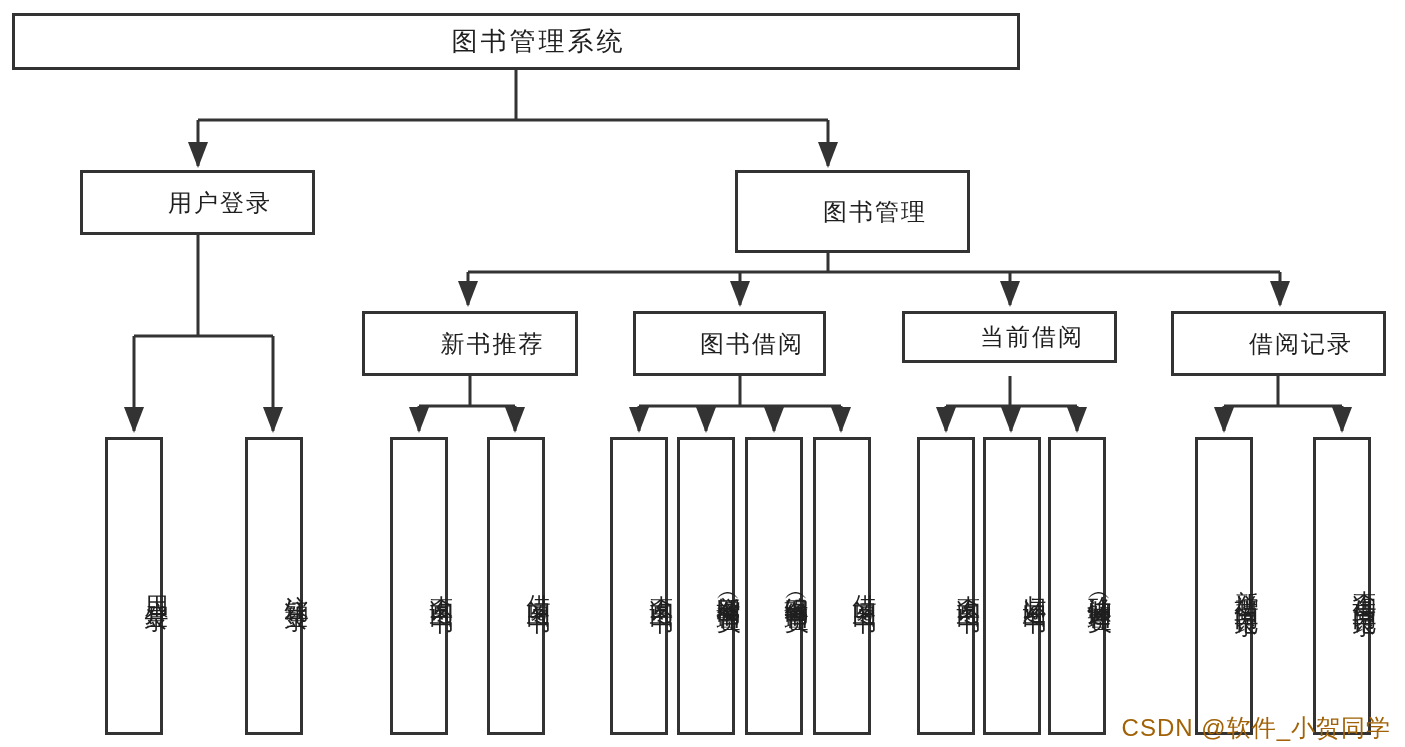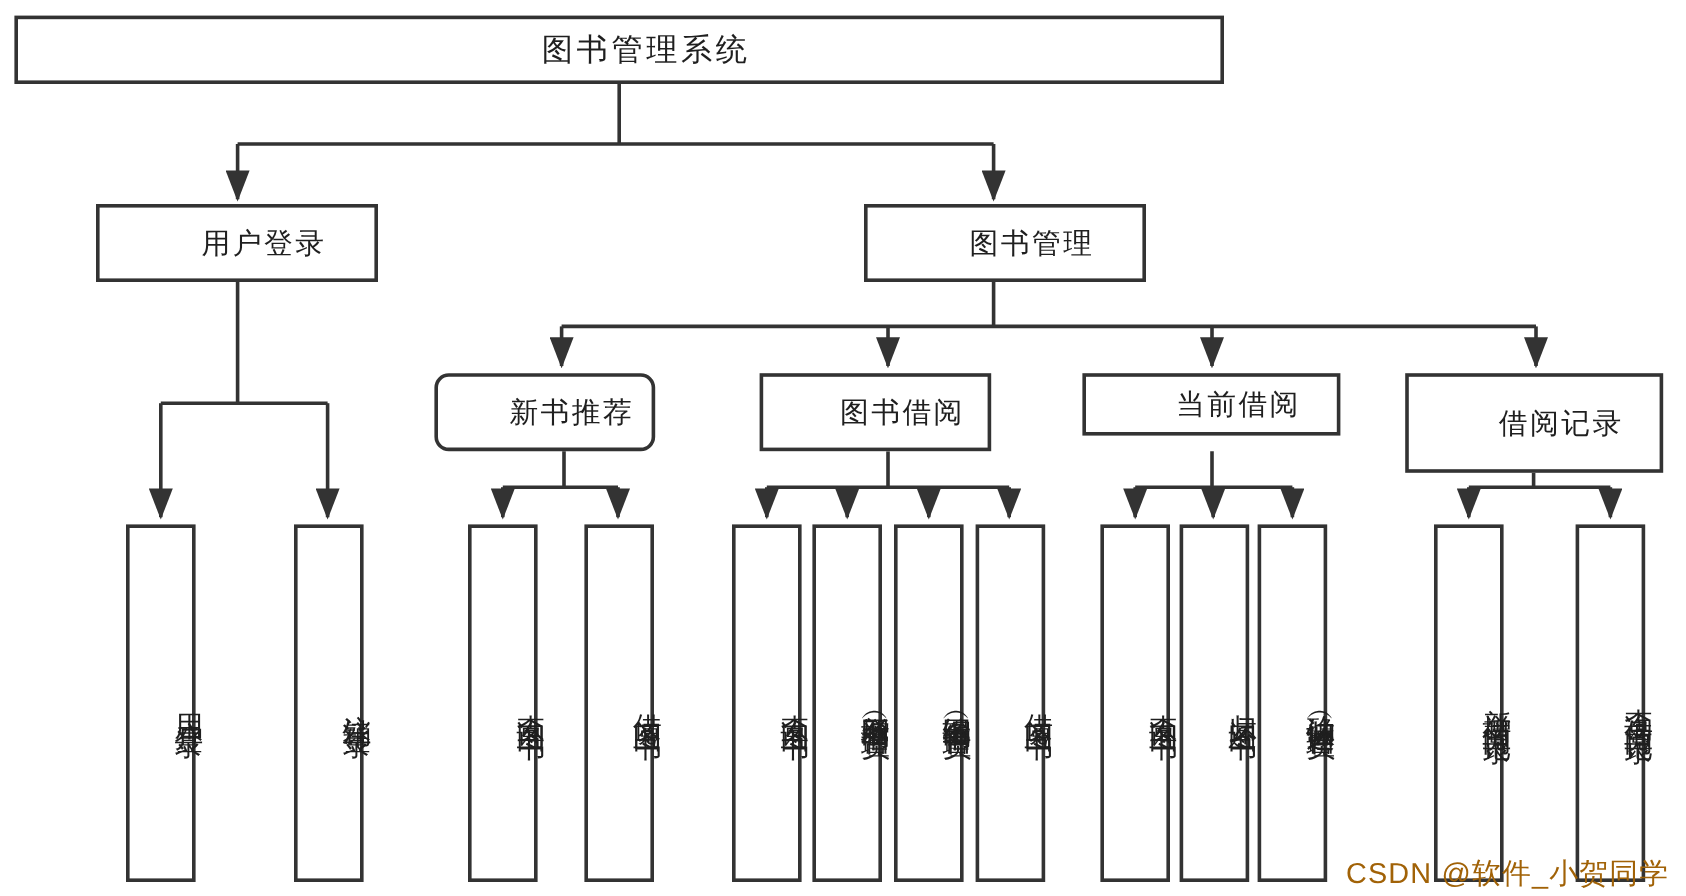--- a/index.html
+++ b/index.html
@@ -91,26 +91,26 @@
 
       <path d="M1278 376 V406 M1224 406 H1342"></path>
       <path marker-end="url(#arrow)" d="M1224 406 V431"></path>
       <path marker-end="url(#arrow)" d="M1342 406 V431"></path>
     </g>
   </svg>
 
   <div class="node hnode root" style="left:12px; top:13px; width:1008px; height:57px;">图书管理系统</div>
 
   <div class="node hnode" style="left:80px; top:170px; width:235px; height:65px;">用户登录</div>
-  <div class="node hnode" style="left:720px; top:170px; width:235px; height:65px;">图书管理</div>
+  <div class="node hnode" style="left:735px; top:170px; width:235px; height:83px;">图书管理</div>
 
-  <div class="node hnode" style="left:362px; top:311px; width:184px; height:65px;border-radius:12px;">新书推荐</div>
+  <div class="node hnode" style="left:362px; top:311px; width:216px; height:65px;">新书推荐</div>
   <div class="node hnode" style="left:633px; top:311px; width:193px; height:65px;">图书借阅</div>
   <div class="node hnode" style="left:902px; top:311px; width:215px; height:52px;">当前借阅</div>
-  <div class="node hnode" style="left:1171px; top:311px; width:215px; height:83px;">借阅记录</div>
+  <div class="node hnode" style="left:1171px; top:311px; width:215px; height:65px;">借阅记录</div>
 
   <div class="node leaf" style="left:105px;">用户登录</div>
   <div class="node leaf" style="left:245px;">注销登录</div>
 
   <div class="node leaf" style="left:390px;">查询图书</div>
   <div class="node leaf" style="left:487px;">借阅图书</div>
 
   <div class="node leaf" style="left:610px;">查询图书</div>
   <div class="node leaf leaf-long" style="left:677px;">新增图书（管理员）</div>
   <div class="node leaf leaf-long" style="left:745px;">编辑图书（管理员）</div>

